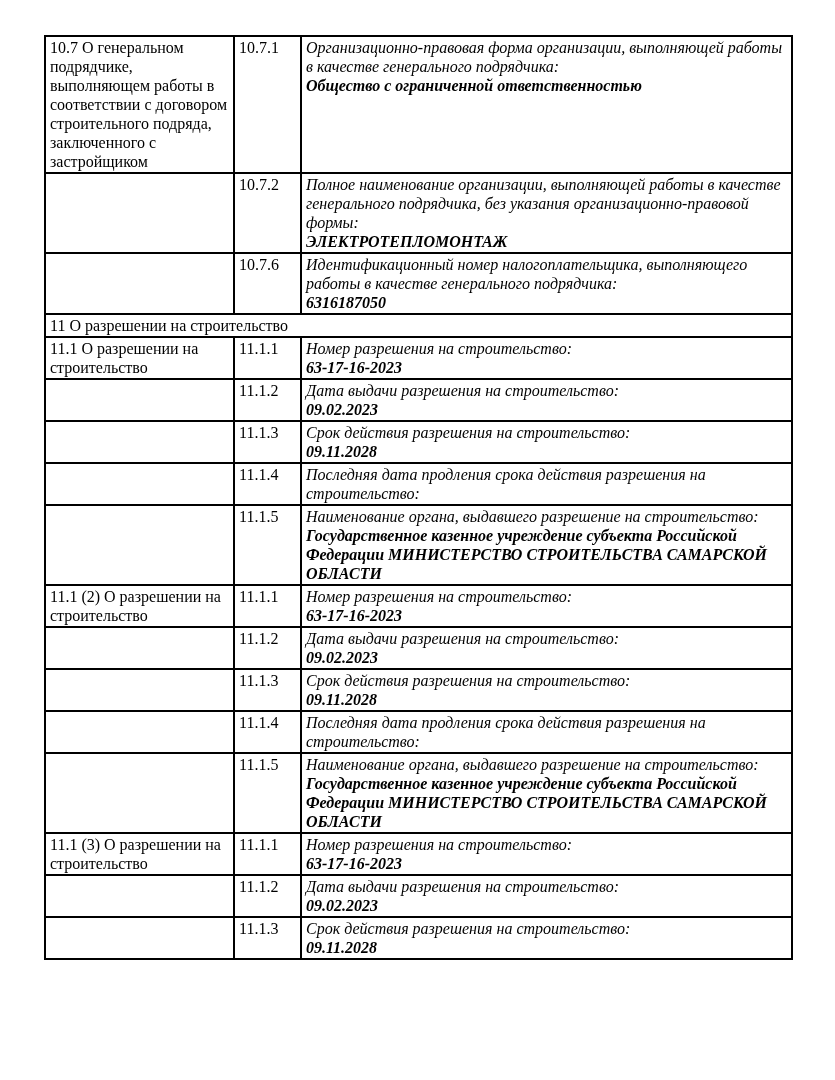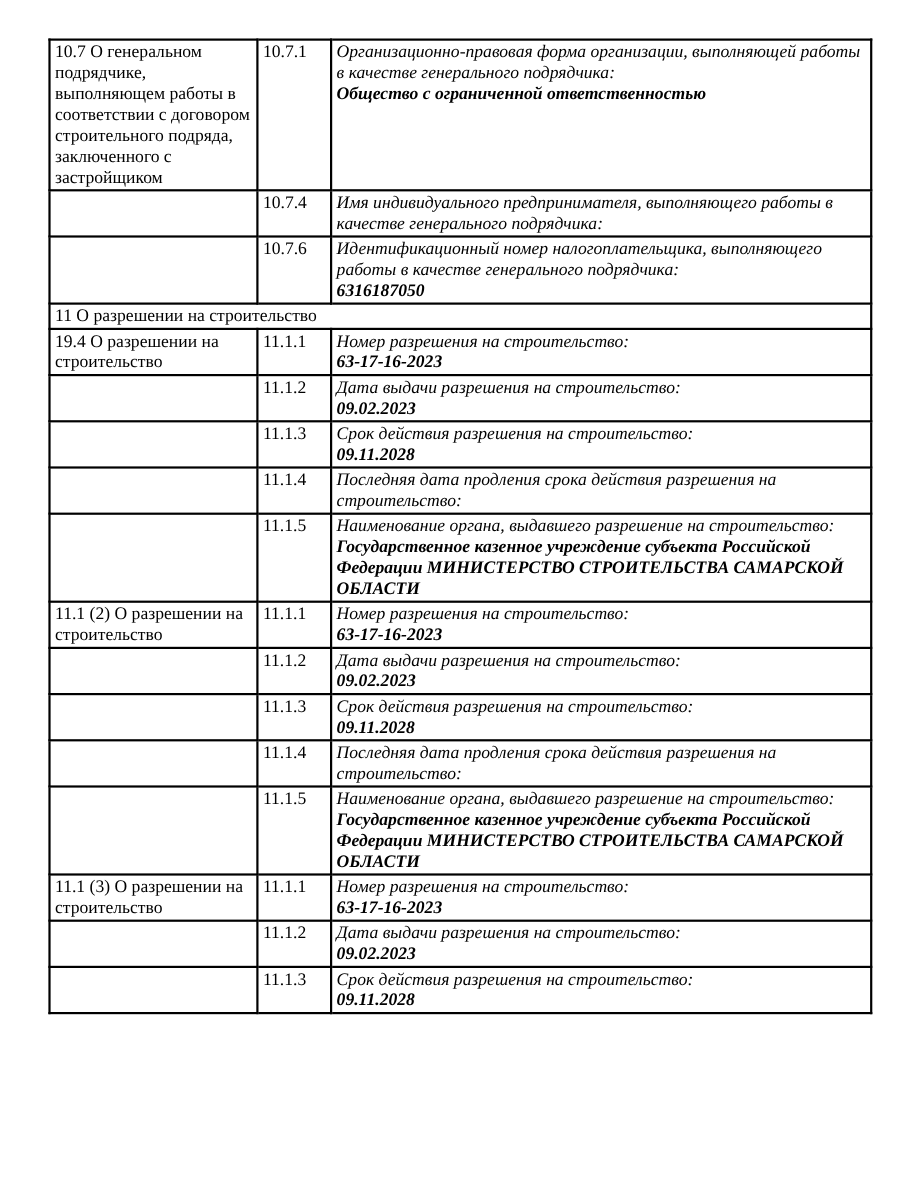--- a/index.html
+++ b/index.html
@@ -66,38 +66,39 @@
         <tr>
           <td class="cell-group">10.7 О генеральном подрядчике, выполняющем работы в соответствии с договором строительного подряда, заключенного с застройщиком</td>
           <td class="cell-num">10.7.1</td>
           <td class="cell-content">
             <div class="item-label">Организационно-правовая форма организации, выполняющей работы в качестве генерального подрядчика:</div>
             <div class="item-value">Общество с ограниченной ответственностью</div>
           </td>
         </tr>
         <tr>
           <td class="cell-group"></td>
-          <td class="cell-num">10.7.4</td>
+          <td class="cell-num">10.7.2</td>
           <td class="cell-content">
-            <div class="item-label">Имя индивидуального предпринимателя, выполняющего работы в качестве генерального подрядчика:</div>
+            <div class="item-label">Полное наименование организации, выполняющей работы в качестве генерального подрядчика, без указания организационно-правовой формы:</div>
+            <div class="item-value">ЭЛЕКТРОТЕПЛОМОНТАЖ</div>
           </td>
         </tr>
         <tr>
           <td class="cell-group"></td>
           <td class="cell-num">10.7.6</td>
           <td class="cell-content">
             <div class="item-label">Идентификационный номер налогоплательщика, выполняющего работы в качестве генерального подрядчика:</div>
             <div class="item-value">6316187050</div>
           </td>
         </tr>
         <tr>
           <td class="cell-section-header" colspan="3">11 О разрешении на строительство</td>
         </tr>
         <tr>
-          <td class="cell-group">19.4 О разрешении на строительство</td>
+          <td class="cell-group">11.1 О разрешении на строительство</td>
           <td class="cell-num">11.1.1</td>
           <td class="cell-content">
             <div class="item-label">Номер разрешения на строительство:</div>
             <div class="item-value">63-17-16-2023</div>
           </td>
         </tr>
         <tr>
           <td class="cell-group"></td>
           <td class="cell-num">11.1.2</td>
           <td class="cell-content">

